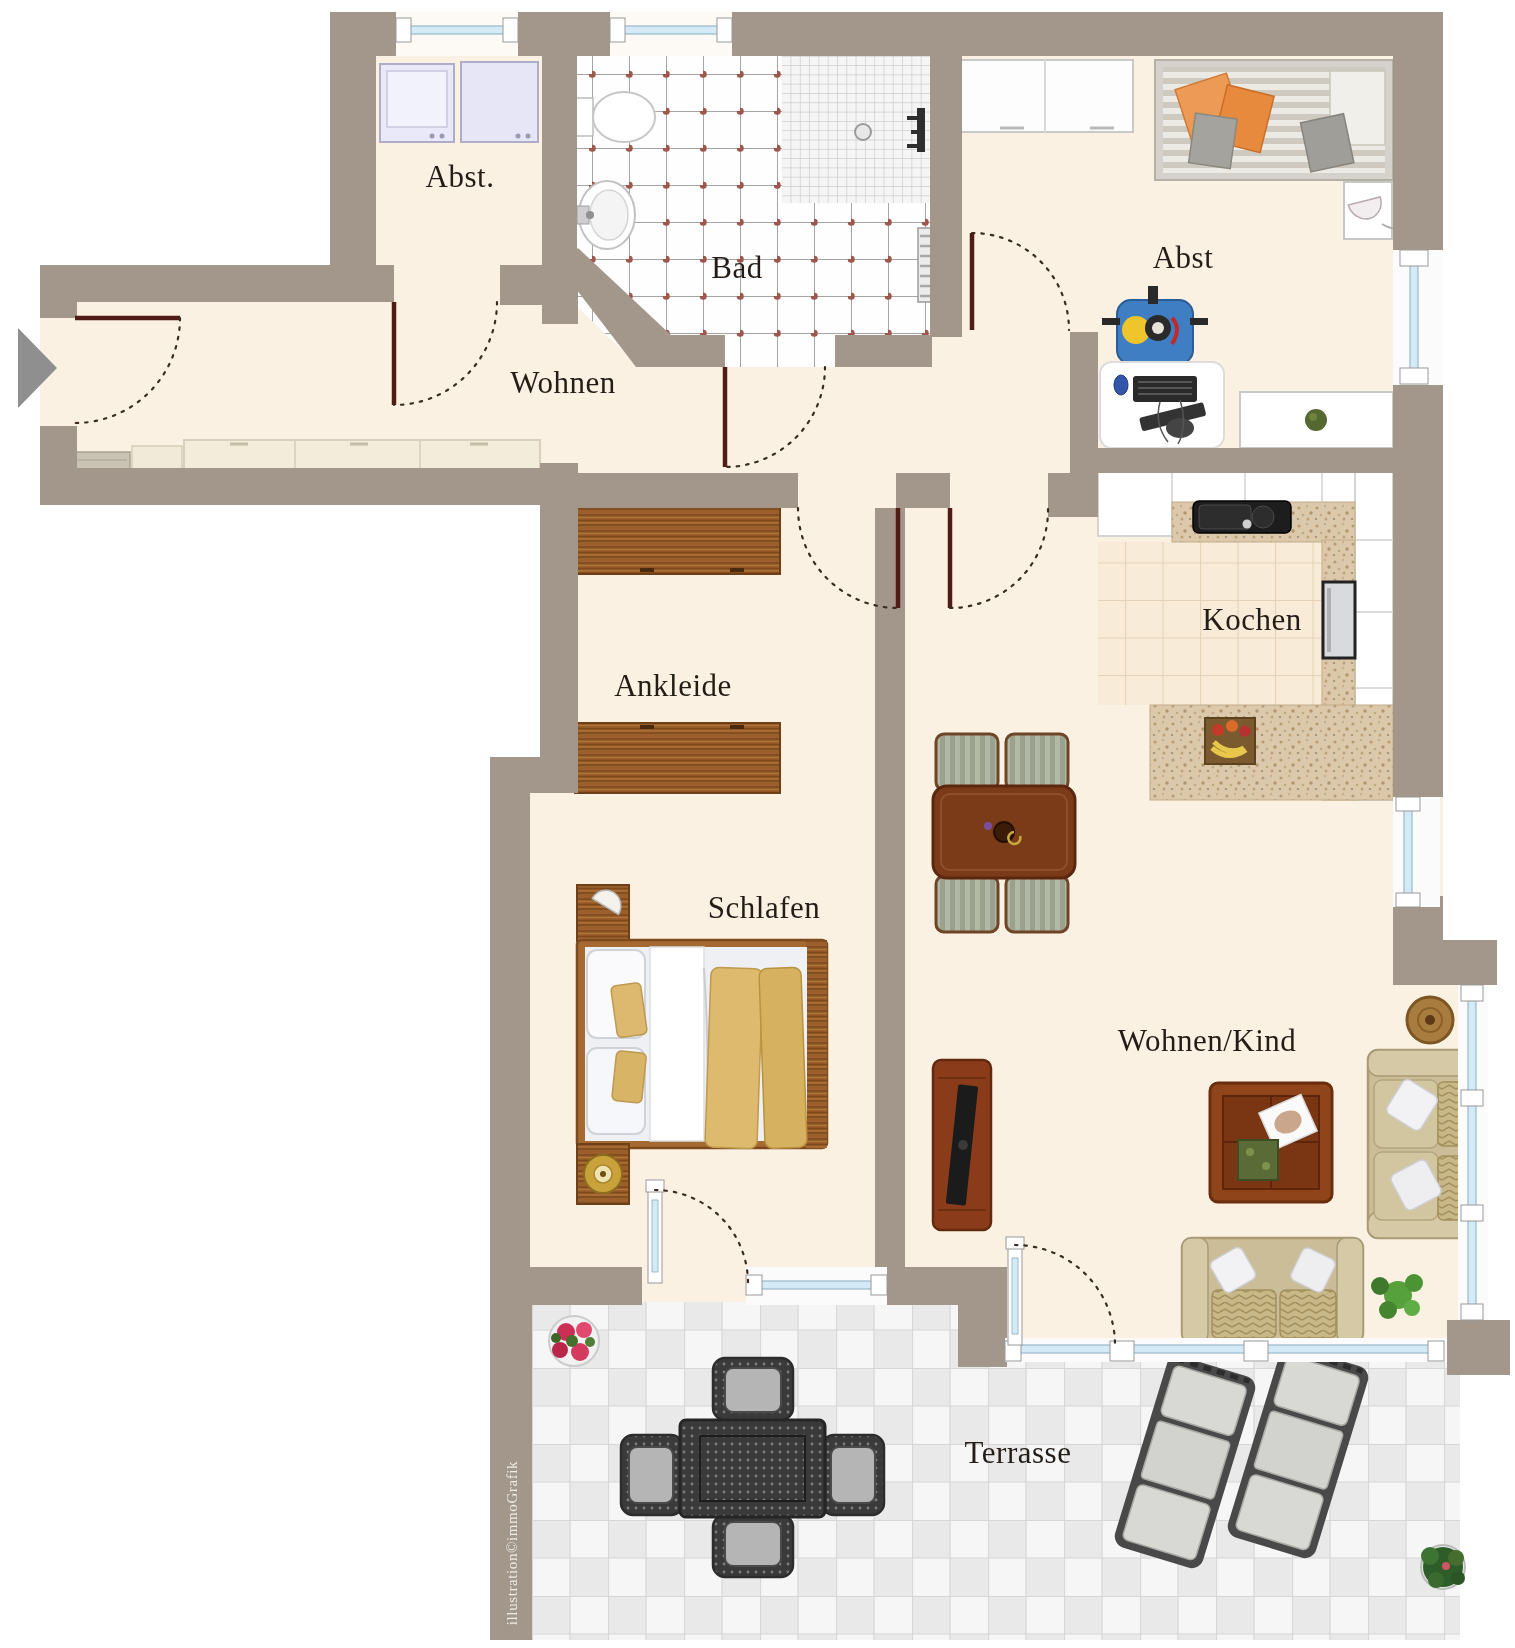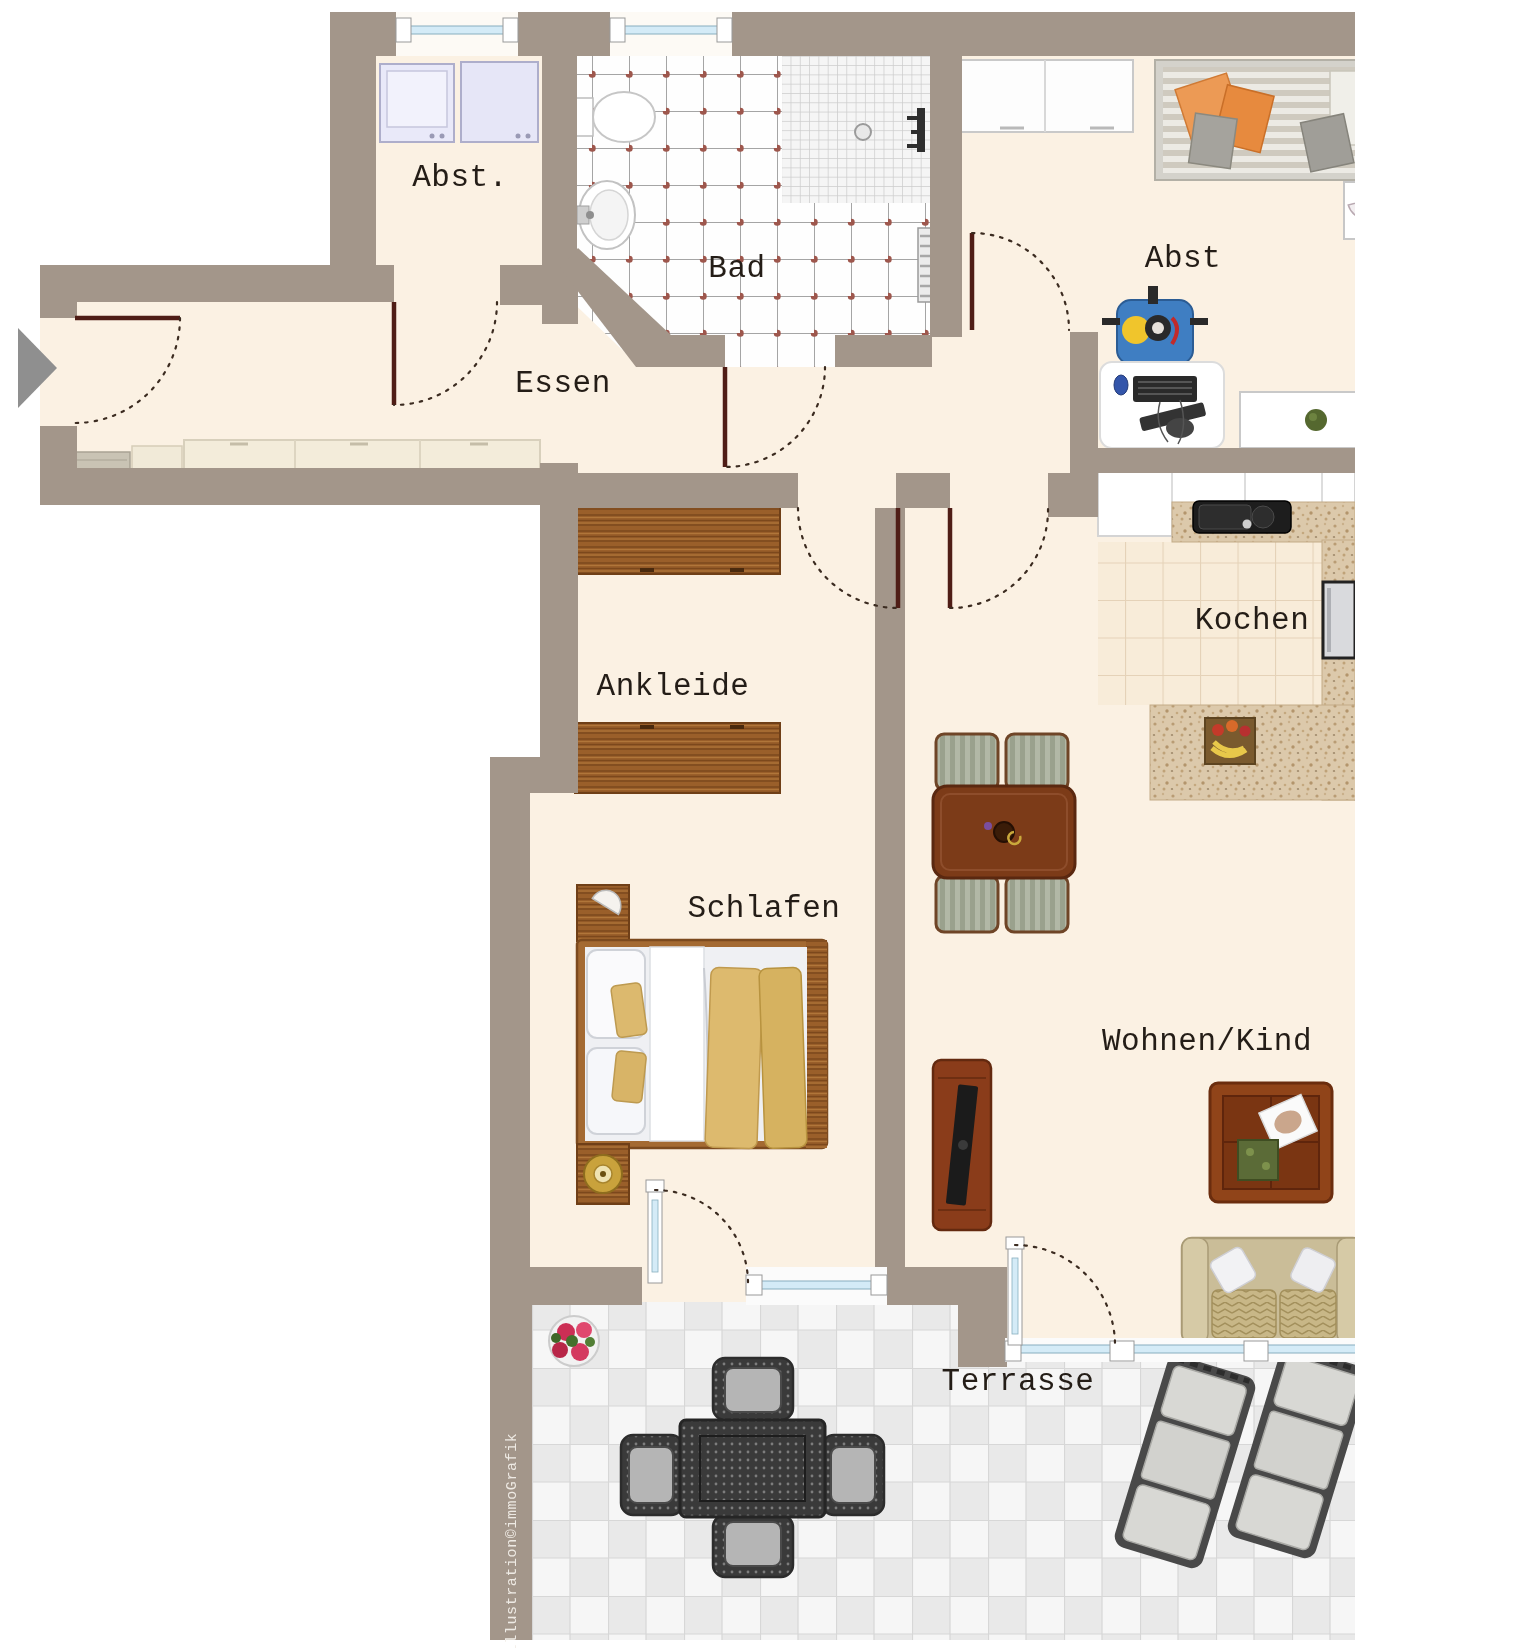--- a/index.html
+++ b/index.html
@@ -1,17 +1,17 @@
 <!DOCTYPE html>
 <html><head>
 <meta charset="utf-8">
 <style>
   html,body{margin:0;padding:0;background:#ffffff;}
-  .floorplan{position:relative;width:1355px;height:1648px;background:#fff;overflow:hidden;
-             font-family:Liberation Mono, monospace;}
+  .floorplan{position:relative;width:1515px;height:1648px;background:#fff;overflow:hidden;
+             font-family:Liberation Serif, serif;}
   .plan-svg{position:absolute;left:0;top:0;}
   .room-label{position:absolute;transform:translate(-50%,-50%);font-size:31px;color:#241d17;
               white-space:nowrap;letter-spacing:.5px;}
   .watermark{position:absolute;transform:translate(-50%,-50%) rotate(-90deg);font-size:15px;
              color:#f3efe9;opacity:.95;white-space:nowrap;letter-spacing:.6px;}
 </style>
 </head>
 <body>
 
 <div class="floorplan">
@@ -504,20 +504,20 @@
 </g>
 
 <g>
   <path d="M18,328 L57,368 L18,408 Z" fill="#8f8f8f"></path>
 </g>
 </svg>
 
 <div class="room-label" style="left:460px;top:177px;">Abst.</div>
 <div class="room-label" style="left:737px;top:222px;margin-top:46px;">Bad</div>
 <div class="room-label" style="left:1183px;top:258px;">Abst</div>
-<div class="room-label" style="left:563px;top:383px;">Essen</div>
+<div class="room-label" style="left:563px;top:383px;">Wohnen</div>
 <div class="room-label" style="left:673px;top:651px;margin-top:35px;">Ankleide</div>
 <div class="room-label" style="left:1252px;top:620px;text-align:center;">Kochen</div>
 <div class="room-label" style="left:744px;top:908px;margin-left:20px;">Schlafen</div>
 <div class="room-label" style="left:1207px;top:1041px;">Wohnen/Kind</div>
-<div class="room-label" style="left:1018px;top:1381px;">Terrasse</div>
+<div class="room-label" style="left:1018px;top:1453px;">Terrasse</div>
 <div class="watermark" style="left:512px;top:1543px;">illustration©immoGrafik</div>
 </div>
 
 </body></html>

